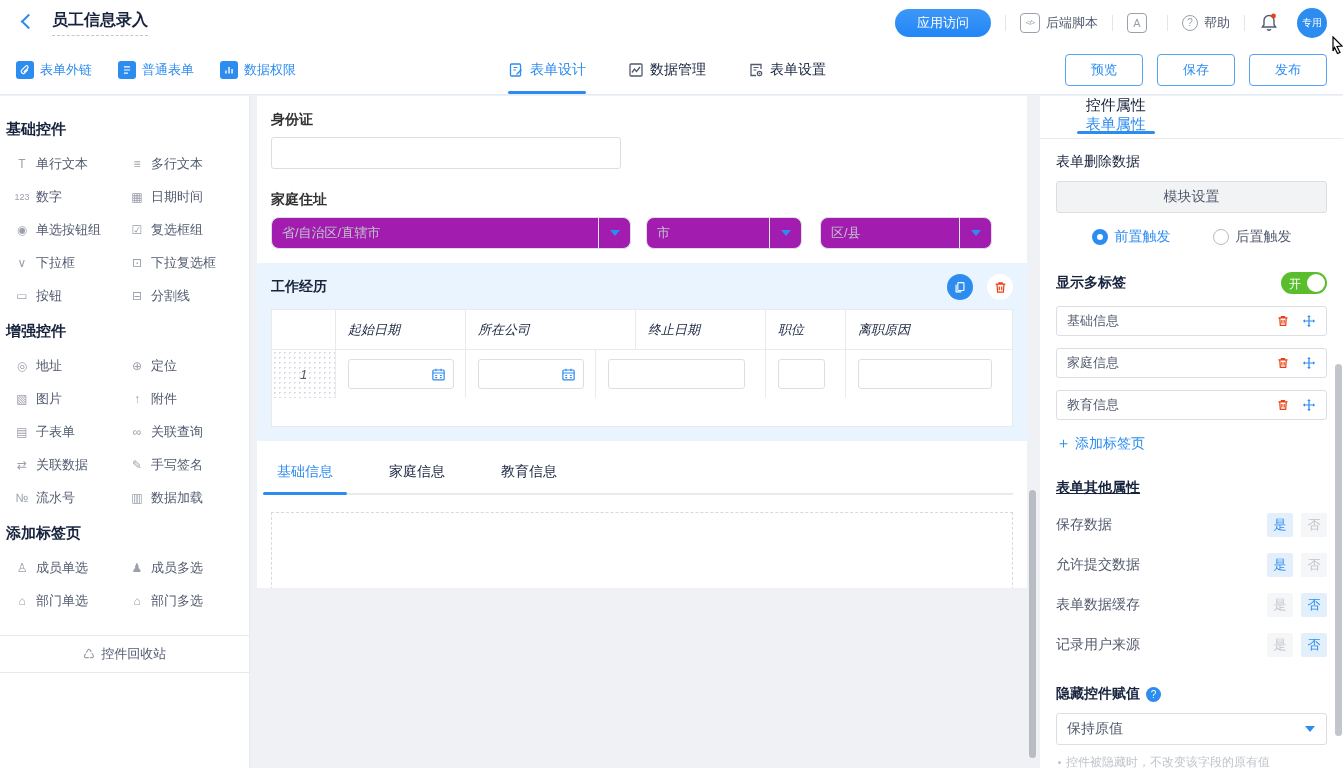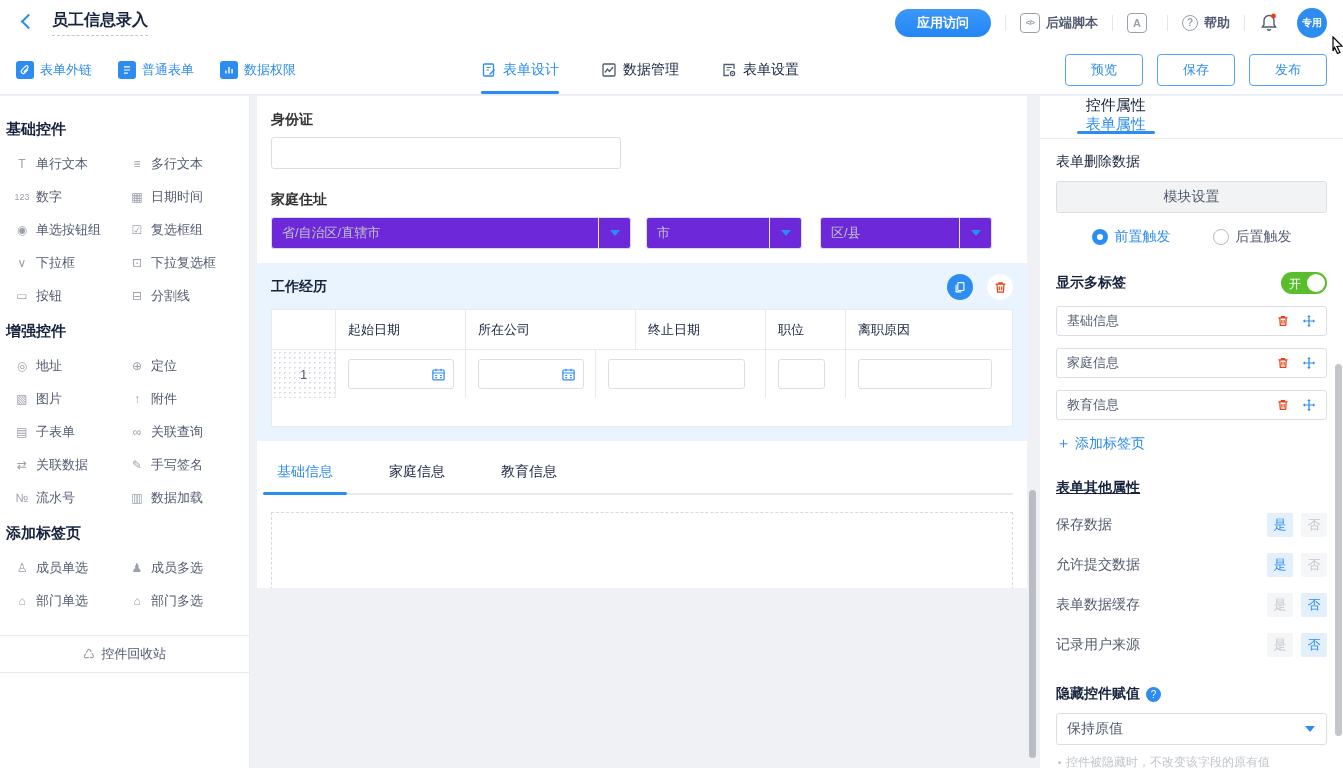--- a/index.html
+++ b/index.html
@@ -7,41 +7,41 @@
     font-family:"Liberation Sans","DejaVu Sans",sans-serif; color:#17233d; }
 
   
   .topbar { position:absolute; top:0; left:0; width:1343px; height:45px; background:#fff;
     display:flex; align-items:center; padding:0 16px; z-index:5; }
   .back-btn { width:22px; height:22px; position:relative; cursor:pointer; margin-right:14px; }
   .back-btn i { position:absolute; left:7px; top:4px; width:11px; height:11px;
     border-left:2px solid #2d8cf0; border-bottom:2px solid #2d8cf0; transform:rotate(45deg); }
   .app-title { font-size:16px; font-weight:bold; color:#17233d; padding-bottom:5px;
     border-bottom:1px dashed #c3c7ce; line-height:20px; }
-  .topbar-right { margin-left:auto; display:flex; align-items:center;font-weight:bold; }
+  .topbar-right { margin-left:auto; display:flex; align-items:center; }
   .pill-btn { height:28px; padding:0 22px; border-radius:15px; color:#fff; font-size:13px;
     background:linear-gradient(180deg,#3d97f8,#2386f6); display:flex; align-items:center; }
   .tb-sep { width:1px; height:16px; background:#e3e5e8; margin:0 14px; }
   .tb-item { display:flex; align-items:center; font-size:13px; color:#515a6e; }
   .tb-item .sq-icon { width:20px; height:20px; border:1px solid #9aa0ac; border-radius:4px;
     display:flex; align-items:center; justify-content:center; margin-right:6px;
     font-size:8px; color:#9aa0ac; letter-spacing:-1px; }
   .help-circ { width:16px; height:16px; border:1px solid #9aa0ac; border-radius:50%;
     display:flex; align-items:center; justify-content:center; font-size:10px; color:#9aa0ac; margin-right:6px; }
   .bell-wrap { position:relative; width:20px; height:22px; margin-right:18px; }
   .avatar { width:30px; height:30px; border-radius:50%; background:#2d8cf0; color:#fff;
     font-size:10px; display:flex; align-items:center; justify-content:center; }
 
   
   .toolbar { position:absolute; top:45px; left:0; width:1343px; height:50px; background:#fff;
     border-bottom:1px solid #e4ecf5; display:flex; align-items:center; padding:0 16px; z-index:4; }
   .tl-item { display:flex; align-items:center; font-size:13px; color:#2d8cf0; margin-right:26px; cursor:pointer; }
   .tl-item .c-sq { width:18px; height:18px; border-radius:3px; background:#2d8cf0;
     display:flex; align-items:center; justify-content:center; margin-right:6px; }
-  .center-tabs { position:absolute; left:481px; top:0; height:50px; display:flex;text-align:center; }
+  .center-tabs { position:absolute; left:508px; top:0; height:50px; display:flex;text-align:center; }
   .c-tab { display:flex; align-items:center; height:50px; margin-right:42px; font-size:14px;
     color:#17233d; position:relative; cursor:pointer; }
   .c-tab svg { margin-right:6px; }
   .c-tab.active { color:#2d8cf0; }
   .c-tab.active::after { content:""; position:absolute; left:0; right:0; bottom:1px; height:3px;
     border-radius:2px; background:#2d8cf0; }
   .toolbar-right { margin-left:auto; display:flex; }
   .o-btn { width:78px; height:32px; border:1px solid #57a3f3; border-radius:4px; background:#fff;
     color:#2d8cf0; font-size:13px; display:flex; align-items:center; justify-content:center;
     margin-left:14px; cursor:pointer; }
@@ -62,38 +62,38 @@
     height:38px; display:flex; align-items:center; justify-content:center; font-size:13px;
     color:#515a6e; cursor:pointer; }
   .recycle-row .s-ico { margin-right:6px; color:#9aa0ac; font-size:14px; }
 
   
   .canvas { position:absolute; left:257px; top:0; width:770px; height:492px; background:#fff;
     padding:0 14px; overflow:hidden; }
   .f-label { font-size:14px; font-weight:bold; color:#333; }
   .txt-input { width:350px; height:32px; border:1px solid #dcdee2; border-radius:3px; background:#fff; }
   .sel-row { display:flex; margin-top:8px; }
-  .sel-box { height:32px; border:1px solid #dcdee2; border-radius:3px; background:#6d28d9;
+  .sel-box { height:32px; border:1px solid #dcdee2; border-radius:8px; background:#a21caf;
     position:relative; display:flex; align-items:center; cursor:pointer; }
   .sel-box .ph { font-size:13px; color:#c0c4cc; padding-left:10px; }
   .sel-caret { position:absolute; right:0; top:0; width:32px; height:100%; border-left:1px solid #e8eaec;
     display:flex; align-items:center; justify-content:center; }
   .tri-down { width:0; height:0; border-left:5px solid transparent; border-right:5px solid transparent;
     border-top:6px solid #2d8cf0; }
   .subform { margin:14px -14px 0; background:#e9f4fe; padding:10px 14px 14px; }
   .sub-head { display:flex; align-items:center; height:28px; }
   .sub-title { font-size:14px; font-weight:bold; color:#17233d; }
   .sub-actions { margin-left:auto; display:flex; align-items:center; }
   .act-circ { width:26px; height:26px; border-radius:50%; display:flex; align-items:center;
     justify-content:center; margin-left:14px; cursor:pointer; }
   .act-copy { background:#2d8cf0; }
   .act-del { background:#fff; }
   .sub-table { margin-top:8px; background:#fff; border:1px solid #e8eaec; }
   .st-row { display:flex; }
-  .st-cell { border-right:1px solid #e8eaec; padding-left:12px; display:flex; align-items:center; }
+  .st-cell { border-right:1px solid #e8eaec; padding-left:12px; display:flex; align-items:center;font-style:italic; }
   .st-cell:last-child { border-right:none; }
   .st-head .st-cell { height:40px; font-size:13px; color:#17233d; border-bottom:1px solid #e8eaec; }
   .st-body .st-cell { height:48px; }
   .c-num { width:64px; justify-content:center; padding-left:0; }
   .c-d1,.c-d2 { width:130px; }
   .c-co { width:170px; }
   .c-po { width:80px; }
   .c-re { flex:1; }
   .num-cell { background-image:radial-gradient(#d9dde3 1px,transparent 1px); background-size:5px 5px;
     font-size:13px; color:#515a6e; }

